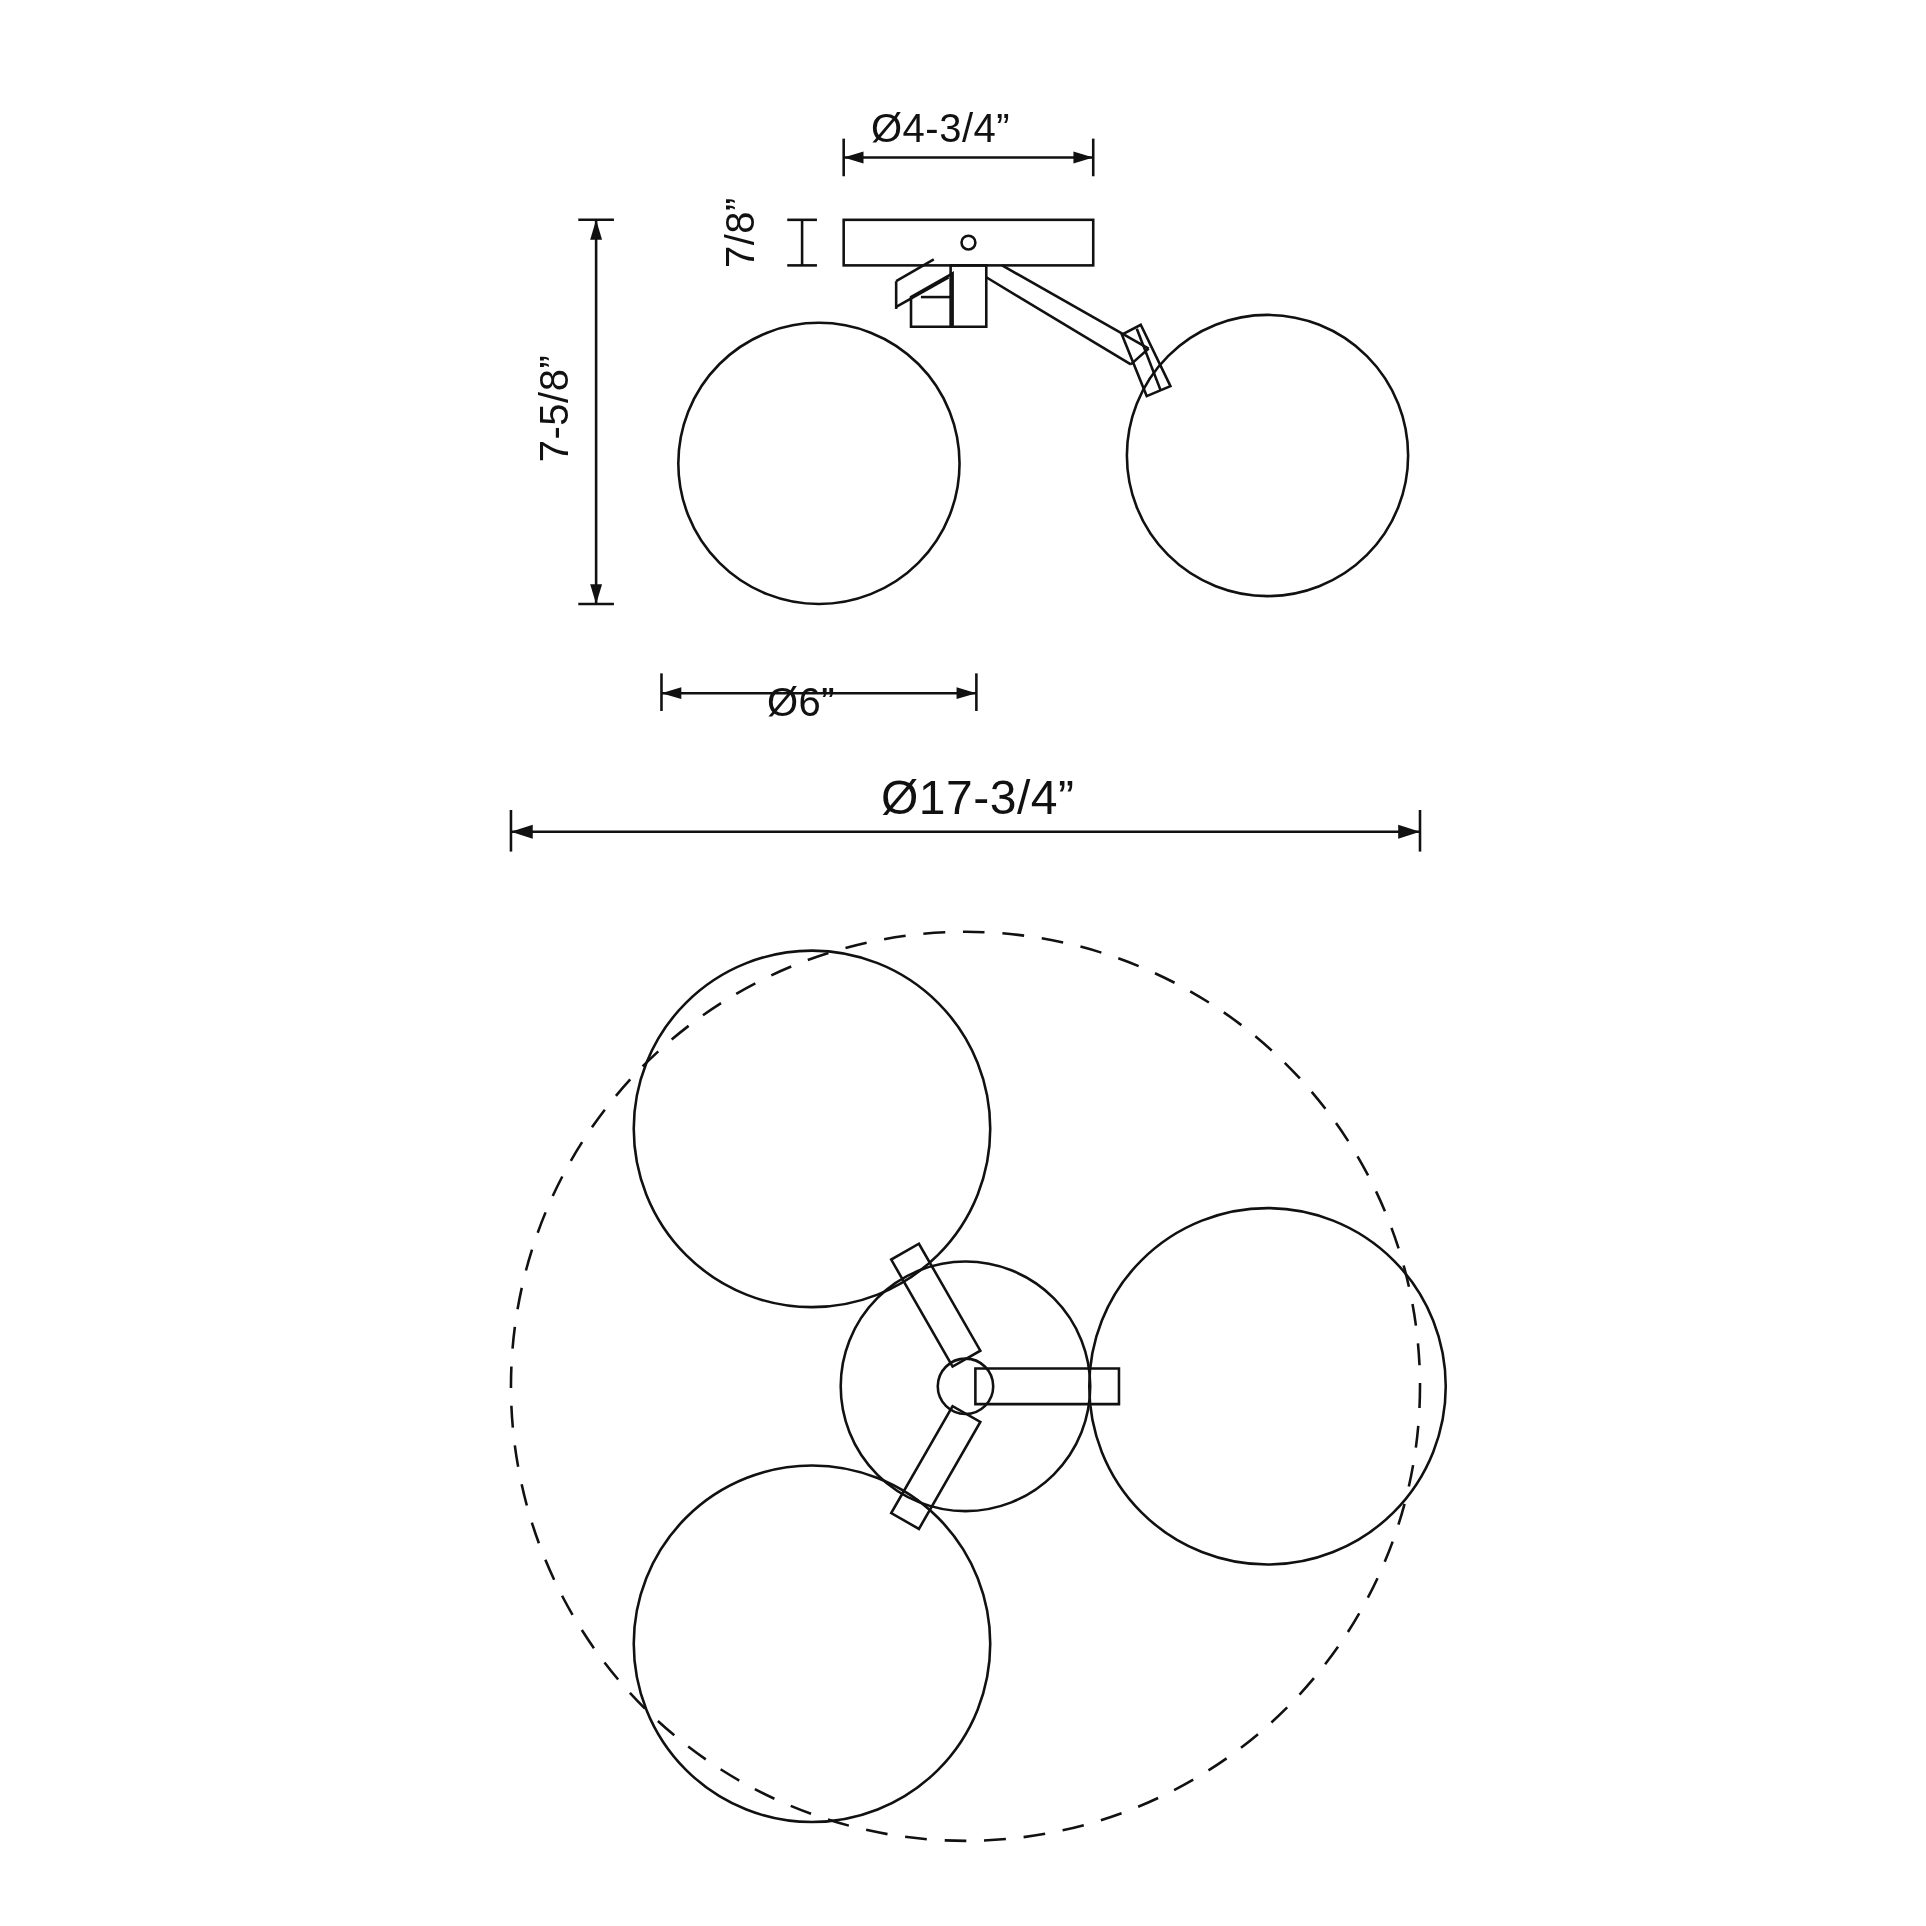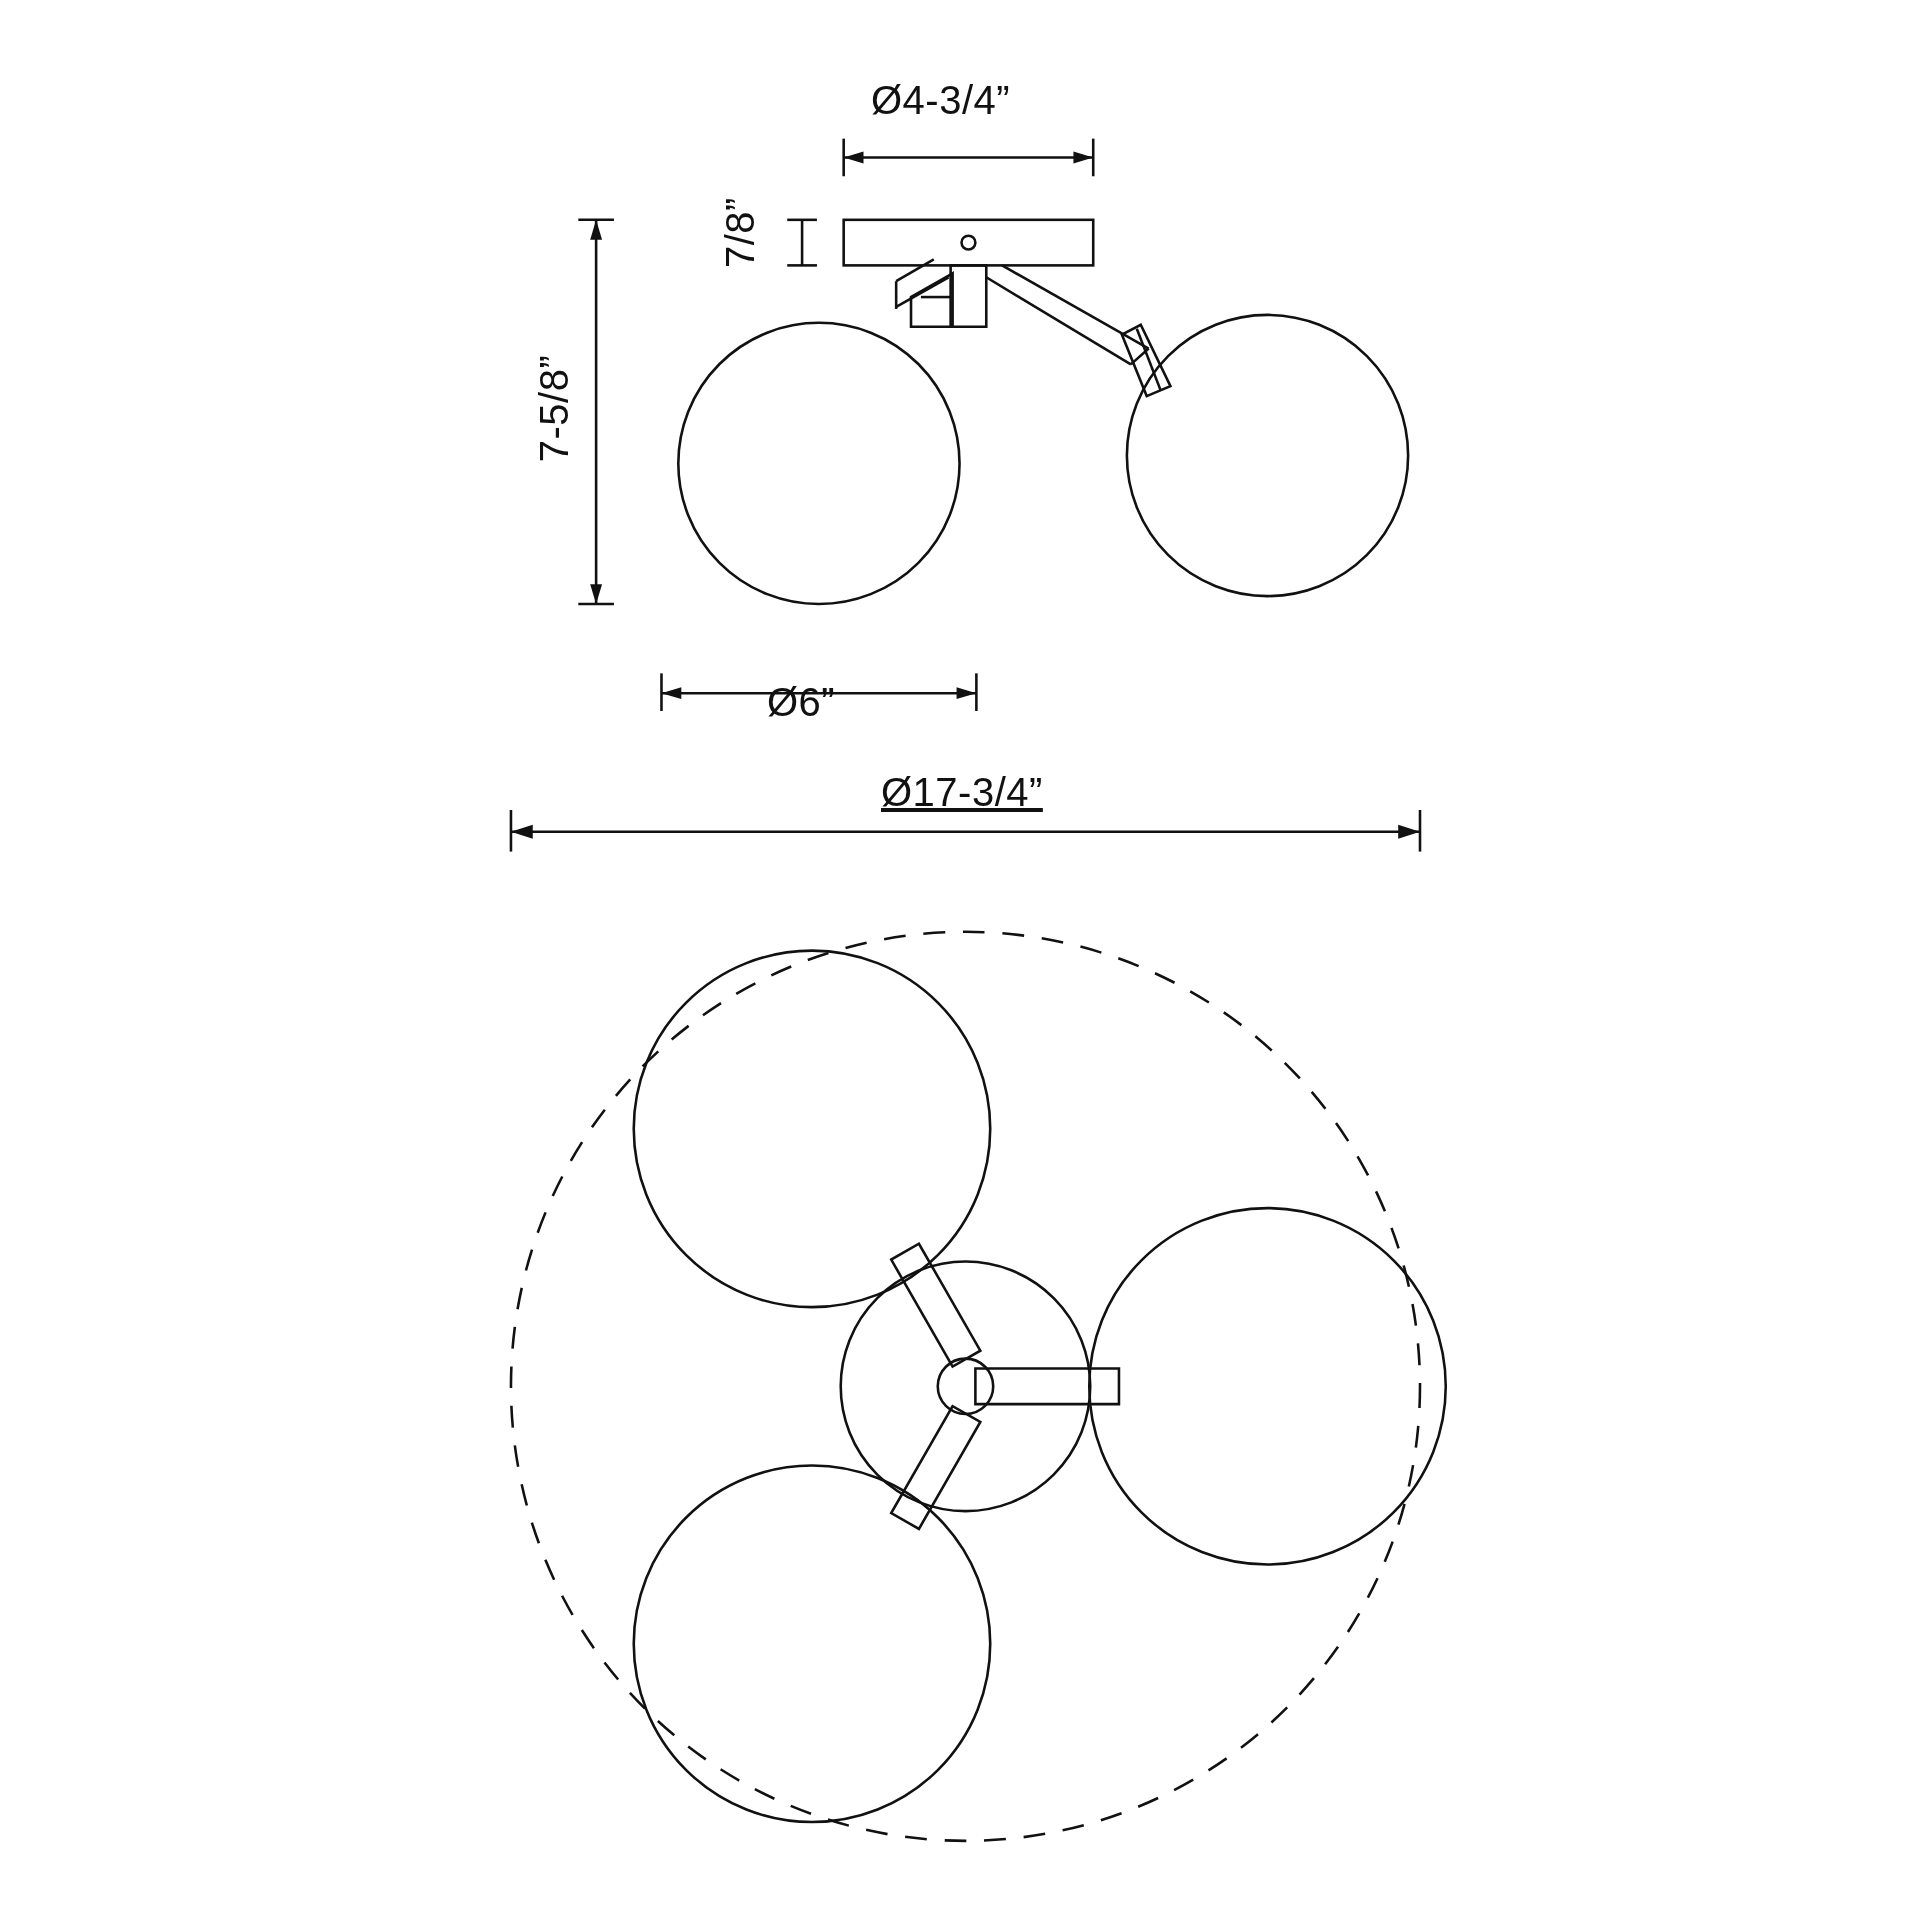--- a/index.html
+++ b/index.html
@@ -145,24 +145,24 @@
         <circle cx="820" cy="1660" r="180"></circle>
       </g>
 
       <g>
         <circle cx="1280" cy="1400" r="180"></circle>
       </g>
 
     </g>
   </svg>
 
-  <div class="dim-label" style="left:871px; top:78px;text-align:center;">Ø4-3/4”</div>
+  <div class="dim-label" style="left:871px; top:106px;text-align:center;">Ø4-3/4”</div>
 
   <div class="dim-label vertical-label" style="left:711px; top:216px; width:59px; text-align:center;">7/8”</div>
 
   <div class="dim-label vertical-label" style="left:455px; top:386px; width:198px; text-align:center;">7-5/8”</div>
 
   <div class="dim-label" style="left:767px; top:632px;margin-top:48px;">Ø6”</div>
 
-  <div class="dim-label" style="left:881px; top:770px; font-size:40px;text-decoration:underline;">Ø17-3/4”</div>
+  <div class="dim-label" style="left:881px; top:770px; font-size:48px;">Ø17-3/4”</div>
 
 </div>
 
 
 </body></html>

